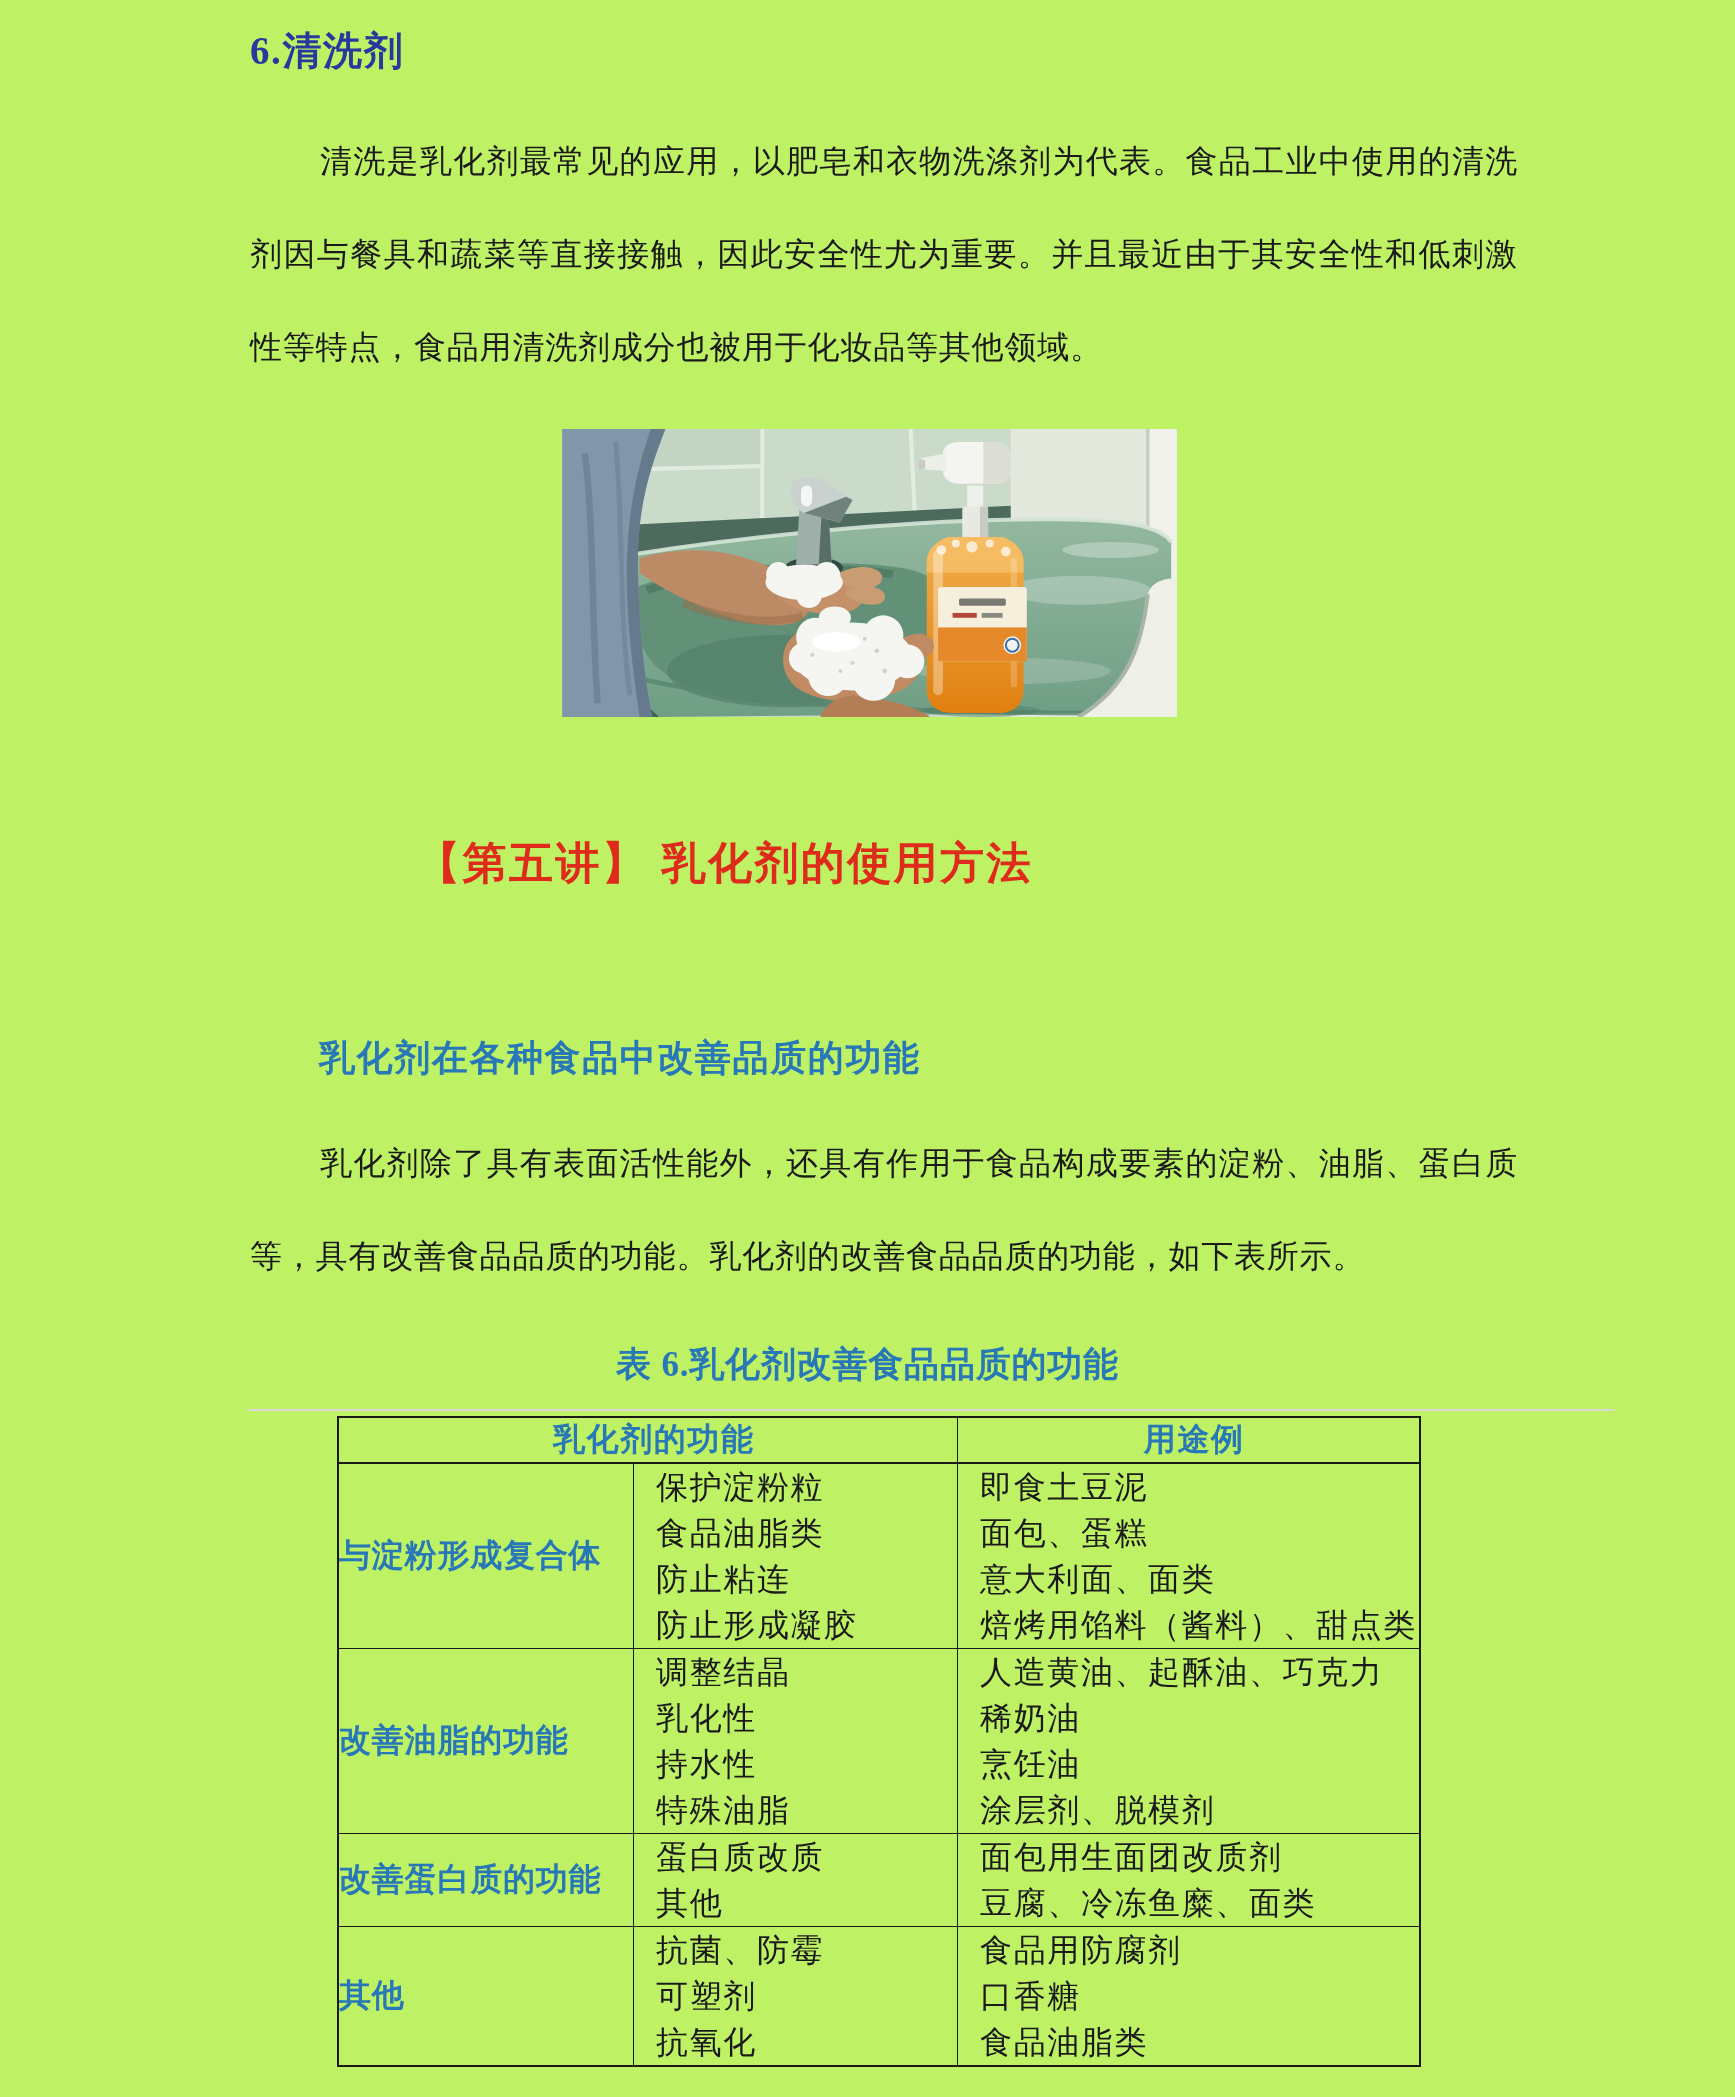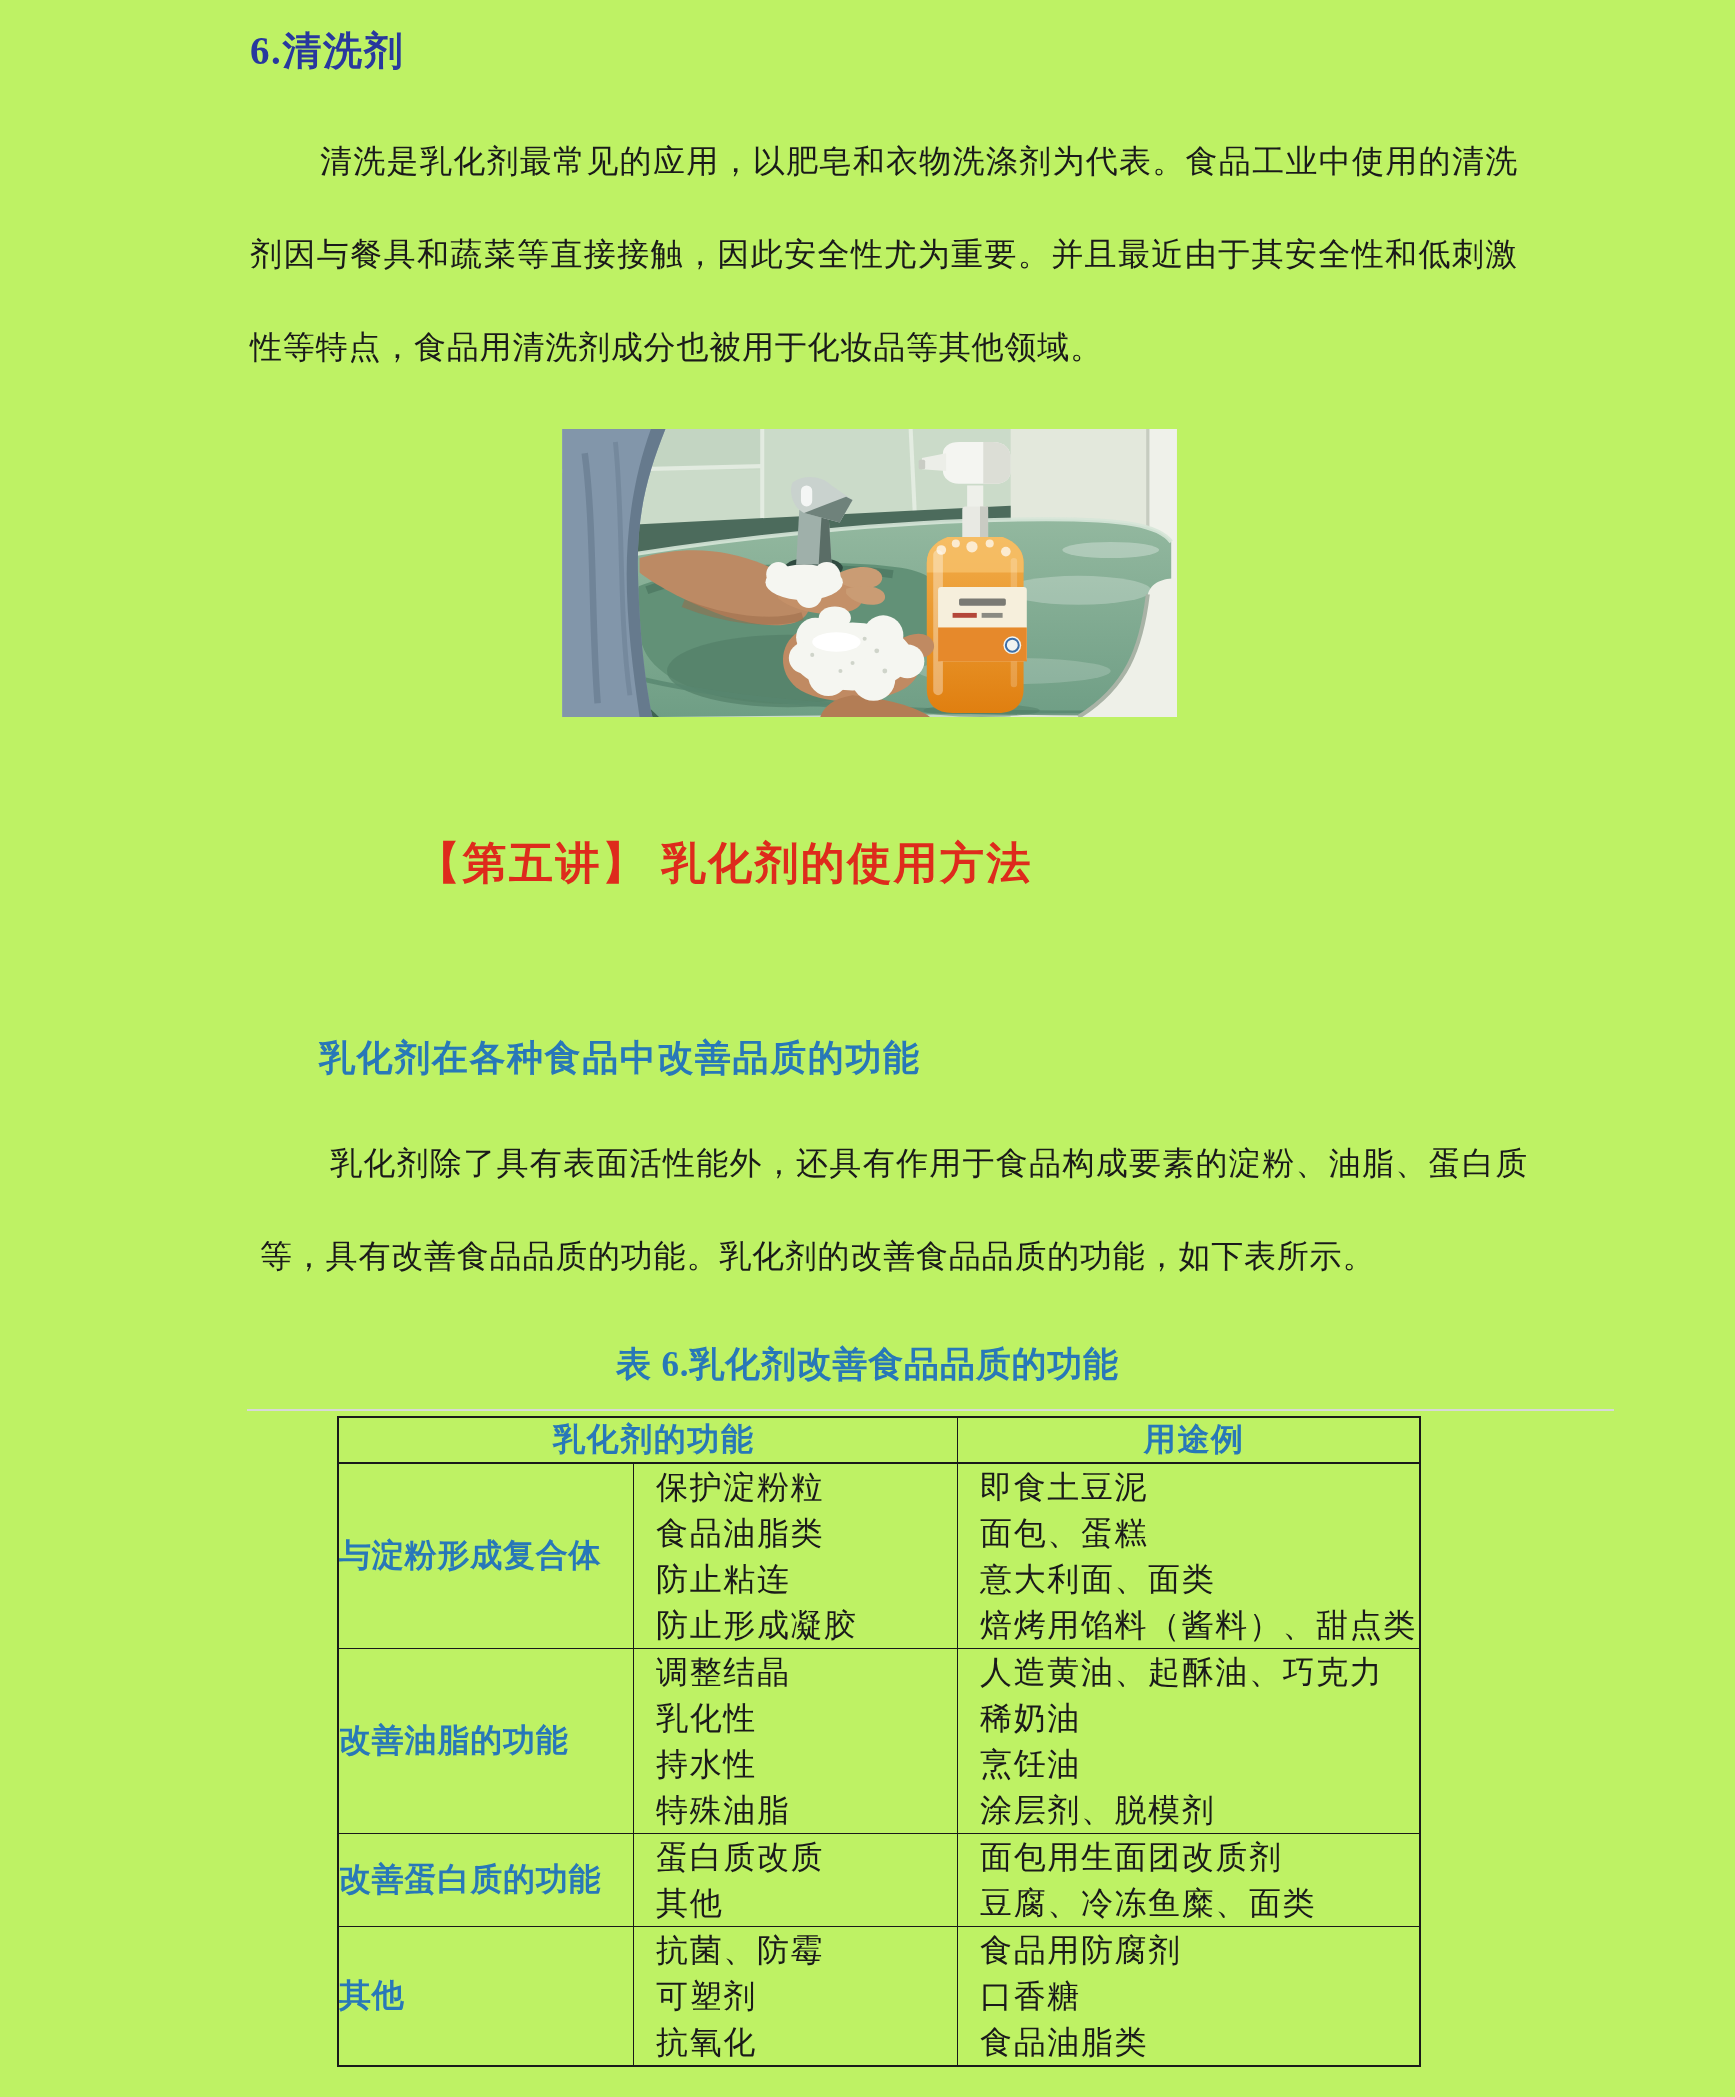--- a/index.html
+++ b/index.html
@@ -19,21 +19,21 @@
     font-size:39px;font-weight:700;color:var(--heading-navy);
     letter-spacing:1.6px;
   }
   .body-par{
     position:absolute;left:250px;width:1268px;
     font-size:32px;line-height:93px;color:var(--text-black);
     text-align:justify;text-indent:70px;
     letter-spacing:0.8px;
   }
   .p1{top:115px;}
-  .p2{top:1117px;margin-left:10px;}
+  .p2{top:1117px;}
 
   .photo{position:absolute;left:562px;top:429px;width:615px;height:288px;}
   .photo svg{display:block;width:100%;height:100%;}
 
   .lecture-heading{
     position:absolute;left:0;top:831px;width:1449px;
     text-align:center;font-size:44px;line-height:65px;font-weight:700;
     color:var(--lecture-red);letter-spacing:2.4px;
   }
   .sub-heading{

